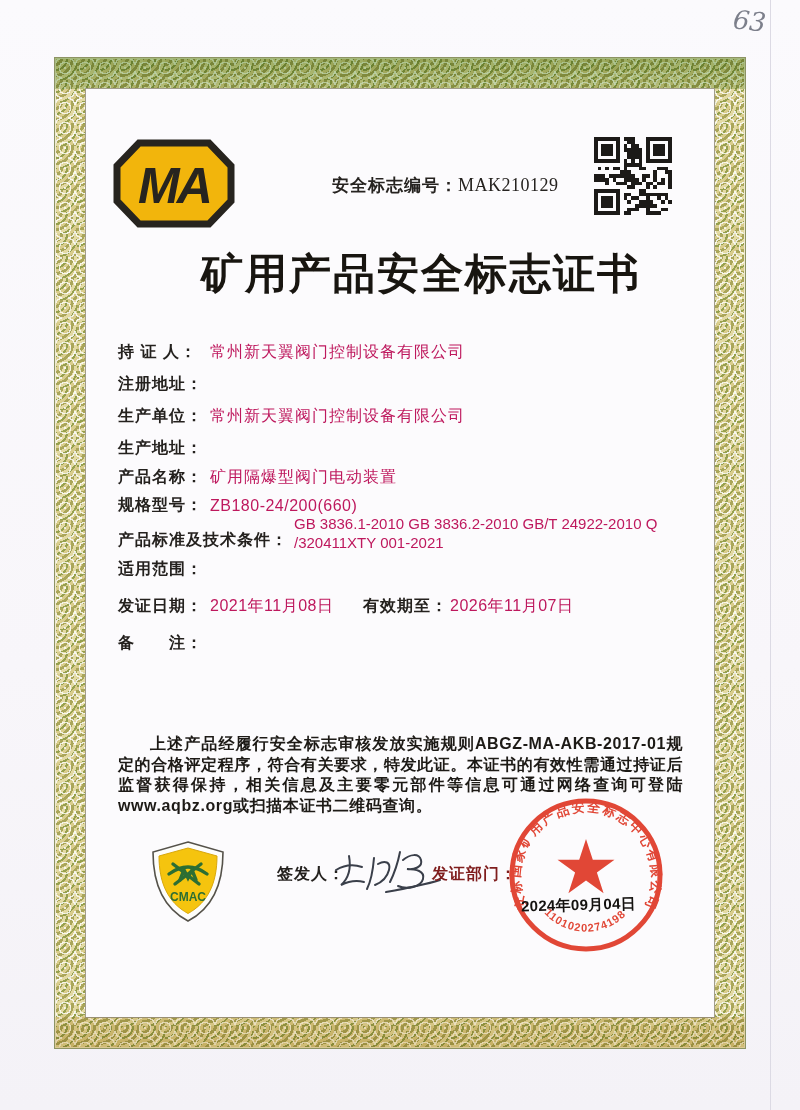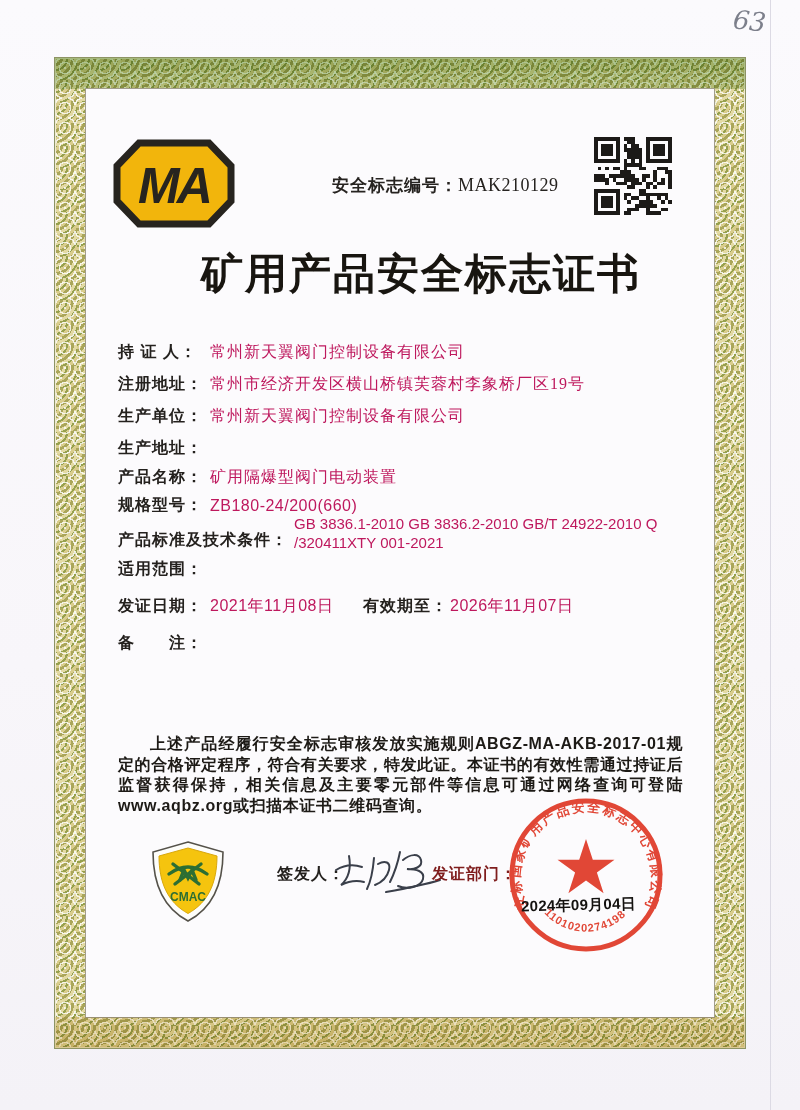--- a/index.html
+++ b/index.html
@@ -318,21 +318,20 @@
 
 <div id="page-title">矿用产品安全标志证书</div>
 
 <div id="fields">
     <div class="frow r1">
       <span class="lbl i0">持 证 人：</span>
       <span class="val i0">常州新天翼阀门控制设备有限公司</span>
     </div>
     <div class="frow r2">
       <span class="lbl i0">注册地址：</span>
-      <span class="val i0">常州市经济开发区横山桥镇芙蓉村李象桥厂区19号</span>
     </div>
     <div class="frow r3">
       <span class="lbl i0">生产单位：</span>
       <span class="val i0">常州新天翼阀门控制设备有限公司</span>
     </div>
     <div class="frow r4">
       <span class="lbl i0">生产地址：</span>
     </div>
     <div class="frow r5">
       <span class="lbl i0">产品名称：</span>

